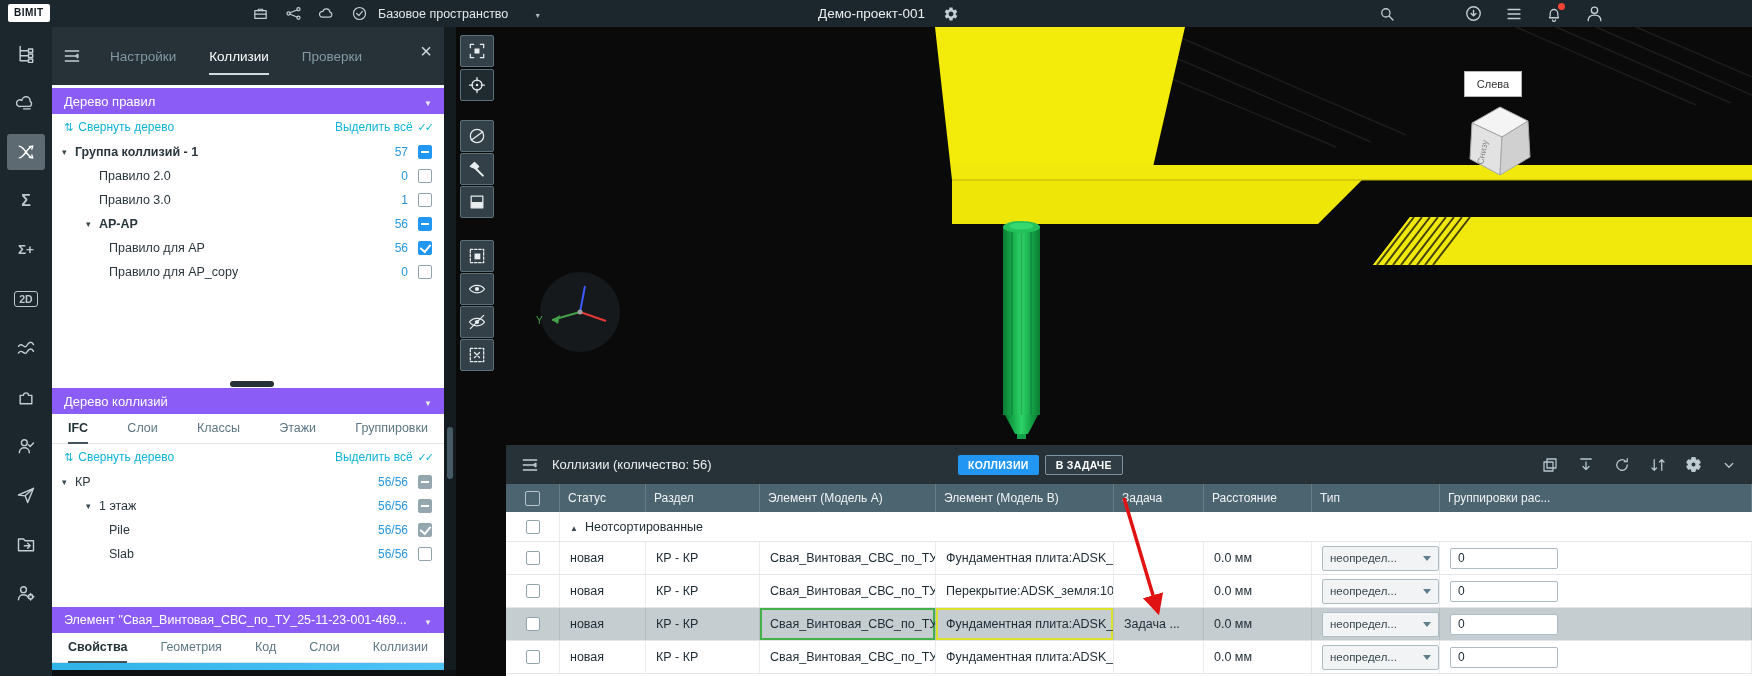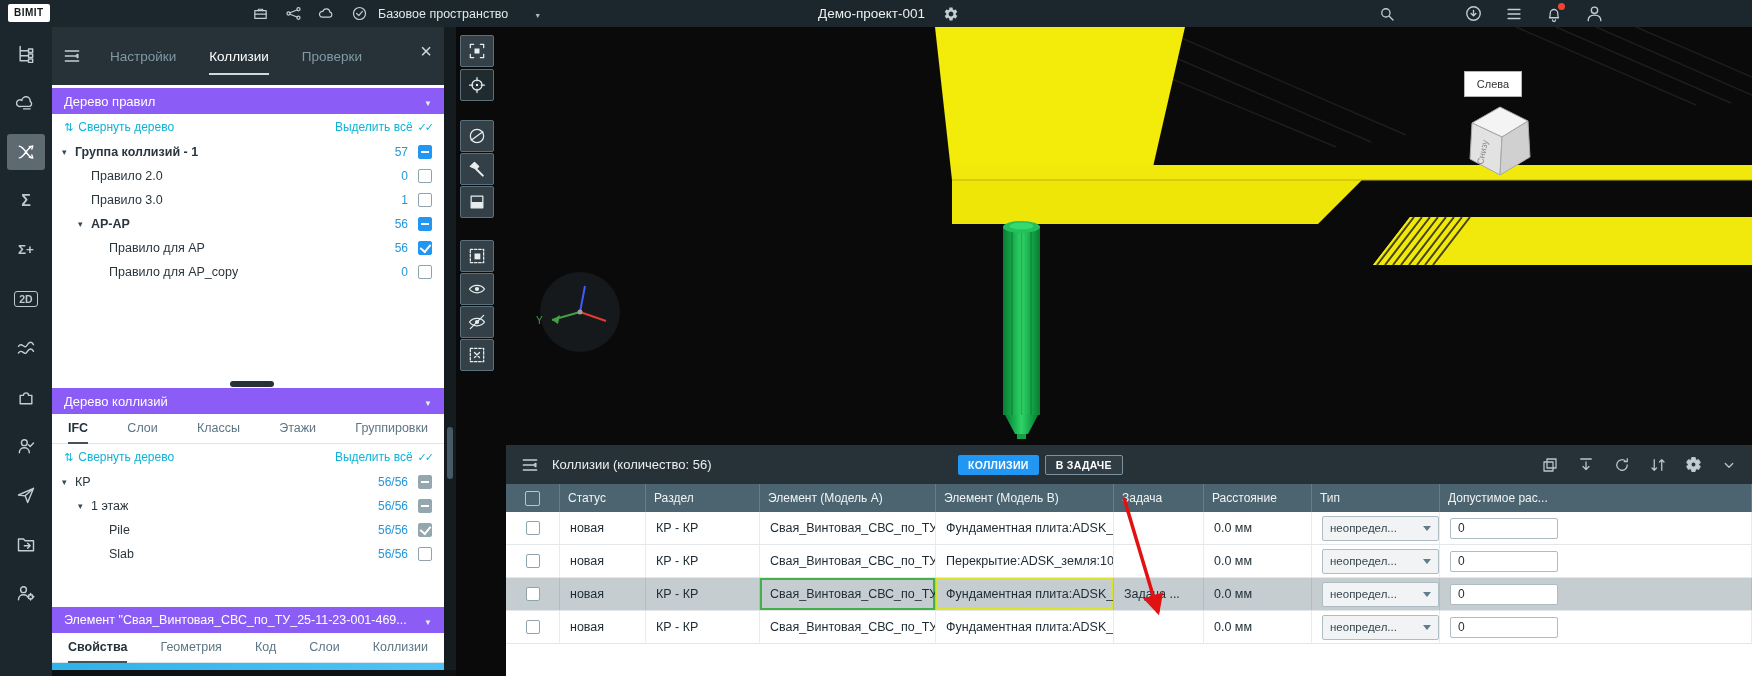--- a/index.html
+++ b/index.html
@@ -47,21 +47,21 @@
   .ptab-top.active::after{content:"";position:absolute;left:0;right:0;bottom:10px;height:2.5px;background:#cfd8dc}
   .panel-close{position:absolute;right:12px;top:14px;font-size:20px;color:#cfd8dc;line-height:1}
   .seam{height:3px;background:#fff;flex:none}
   .section-header{height:26px;background:#8b5cf6;color:#fff;font-size:13px;display:flex;align-items:center;justify-content:space-between;padding:0 12px;flex:none}
   .chev::after{content:"▼";font-size:8px;color:#e8edf0}
   .tree-links{height:26px;display:flex;align-items:center;justify-content:space-between;padding:0 12px;flex:none}
   .tlink{font-size:12px;color:#0fb3d6}
   .link-collapse::before{content:"⇅";margin-right:5px;font-size:11px}
   .link-selectall::after{content:"✓✓";margin-left:5px;letter-spacing:-2px;font-size:11px}
   .trow{height:24px;display:flex;align-items:center;padding-right:12px;font-size:12.5px;color:#29363d;flex:none}
-  .lvl0{padding-left:10px}.lvl1{padding-left:26px}.lvl2{padding-left:44px}
+  .lvl0{padding-left:10px}.lvl1{padding-left:34px}.lvl2{padding-left:44px}
   .tarrow{width:13px;font-size:9px;color:#37474f;flex:none}
   .tarrow.open::after{content:"▾"}
   .tlabel{flex:1;white-space:nowrap;overflow:hidden}
   .tlabel.bold{font-weight:bold}
   .tcount{color:#2596db;font-size:12px;margin-right:10px;min-width:24px;text-align:right}
   .cb{width:14px;height:14px;border:1.5px solid #90a4ae;border-radius:2px;background:#fff;position:relative;flex:none}
   .cb-indeterminate,.cb-checked{background:#2196f3;border-color:#2196f3}
   .cb-gray-indeterminate,.cb-gray-checked{background:#94a6ae;border-color:#94a6ae}
   .cb-indeterminate::after,.cb-gray-indeterminate::after{content:"";position:absolute;left:2px;right:2px;top:4.5px;height:2.5px;background:#fff}
   .cb-checked::after,.cb-gray-checked::after{content:"";position:absolute;left:3px;top:0px;width:4.5px;height:8px;border:solid #fff;border-width:0 2px 2px 0;transform:rotate(40deg)}
@@ -565,23 +565,32 @@
       <div class="hcell c0">
           <span class="hcb"></span>
         </div>
       <div class="hcell c1">Статус</div>
       <div class="hcell c2">Раздел</div>
       <div class="hcell c3">Элемент (Модель А)</div>
       <div class="hcell c4">Элемент (Модель B)</div>
       <div class="hcell c5">Задача</div>
       <div class="hcell c6">Расстояние</div>
       <div class="hcell c7">Тип</div>
-      <div class="hcell c8">Допустимое рас...</div>
-    </div>
-
+      <div class="hcell c8">Группировки рас...</div>
+    </div>
+
+    <div class="tbl-row group">
+      <div class="bcell c0 center">
+          <span class="cb"></span>
+        </div>
+      <div class="bcell" style="flex:1;border-right:none">
+          <span class="group-arrow"></span>
+          <span>Неотсортированные</span>
+        </div>
+    </div>
 
     <div class="tbl-row">
       <div class="bcell c0 center">
           <span class="cb"></span>
         </div>
       <div class="bcell c1">новая</div>
       <div class="bcell c2">КР - КР</div>
       <div class="bcell c3">Свая_Винтовая_СВС_по_ТУ_</div>
       <div class="bcell c4">Фундаментная плита:ADSK_</div>
       <div class="bcell c5"></div>

